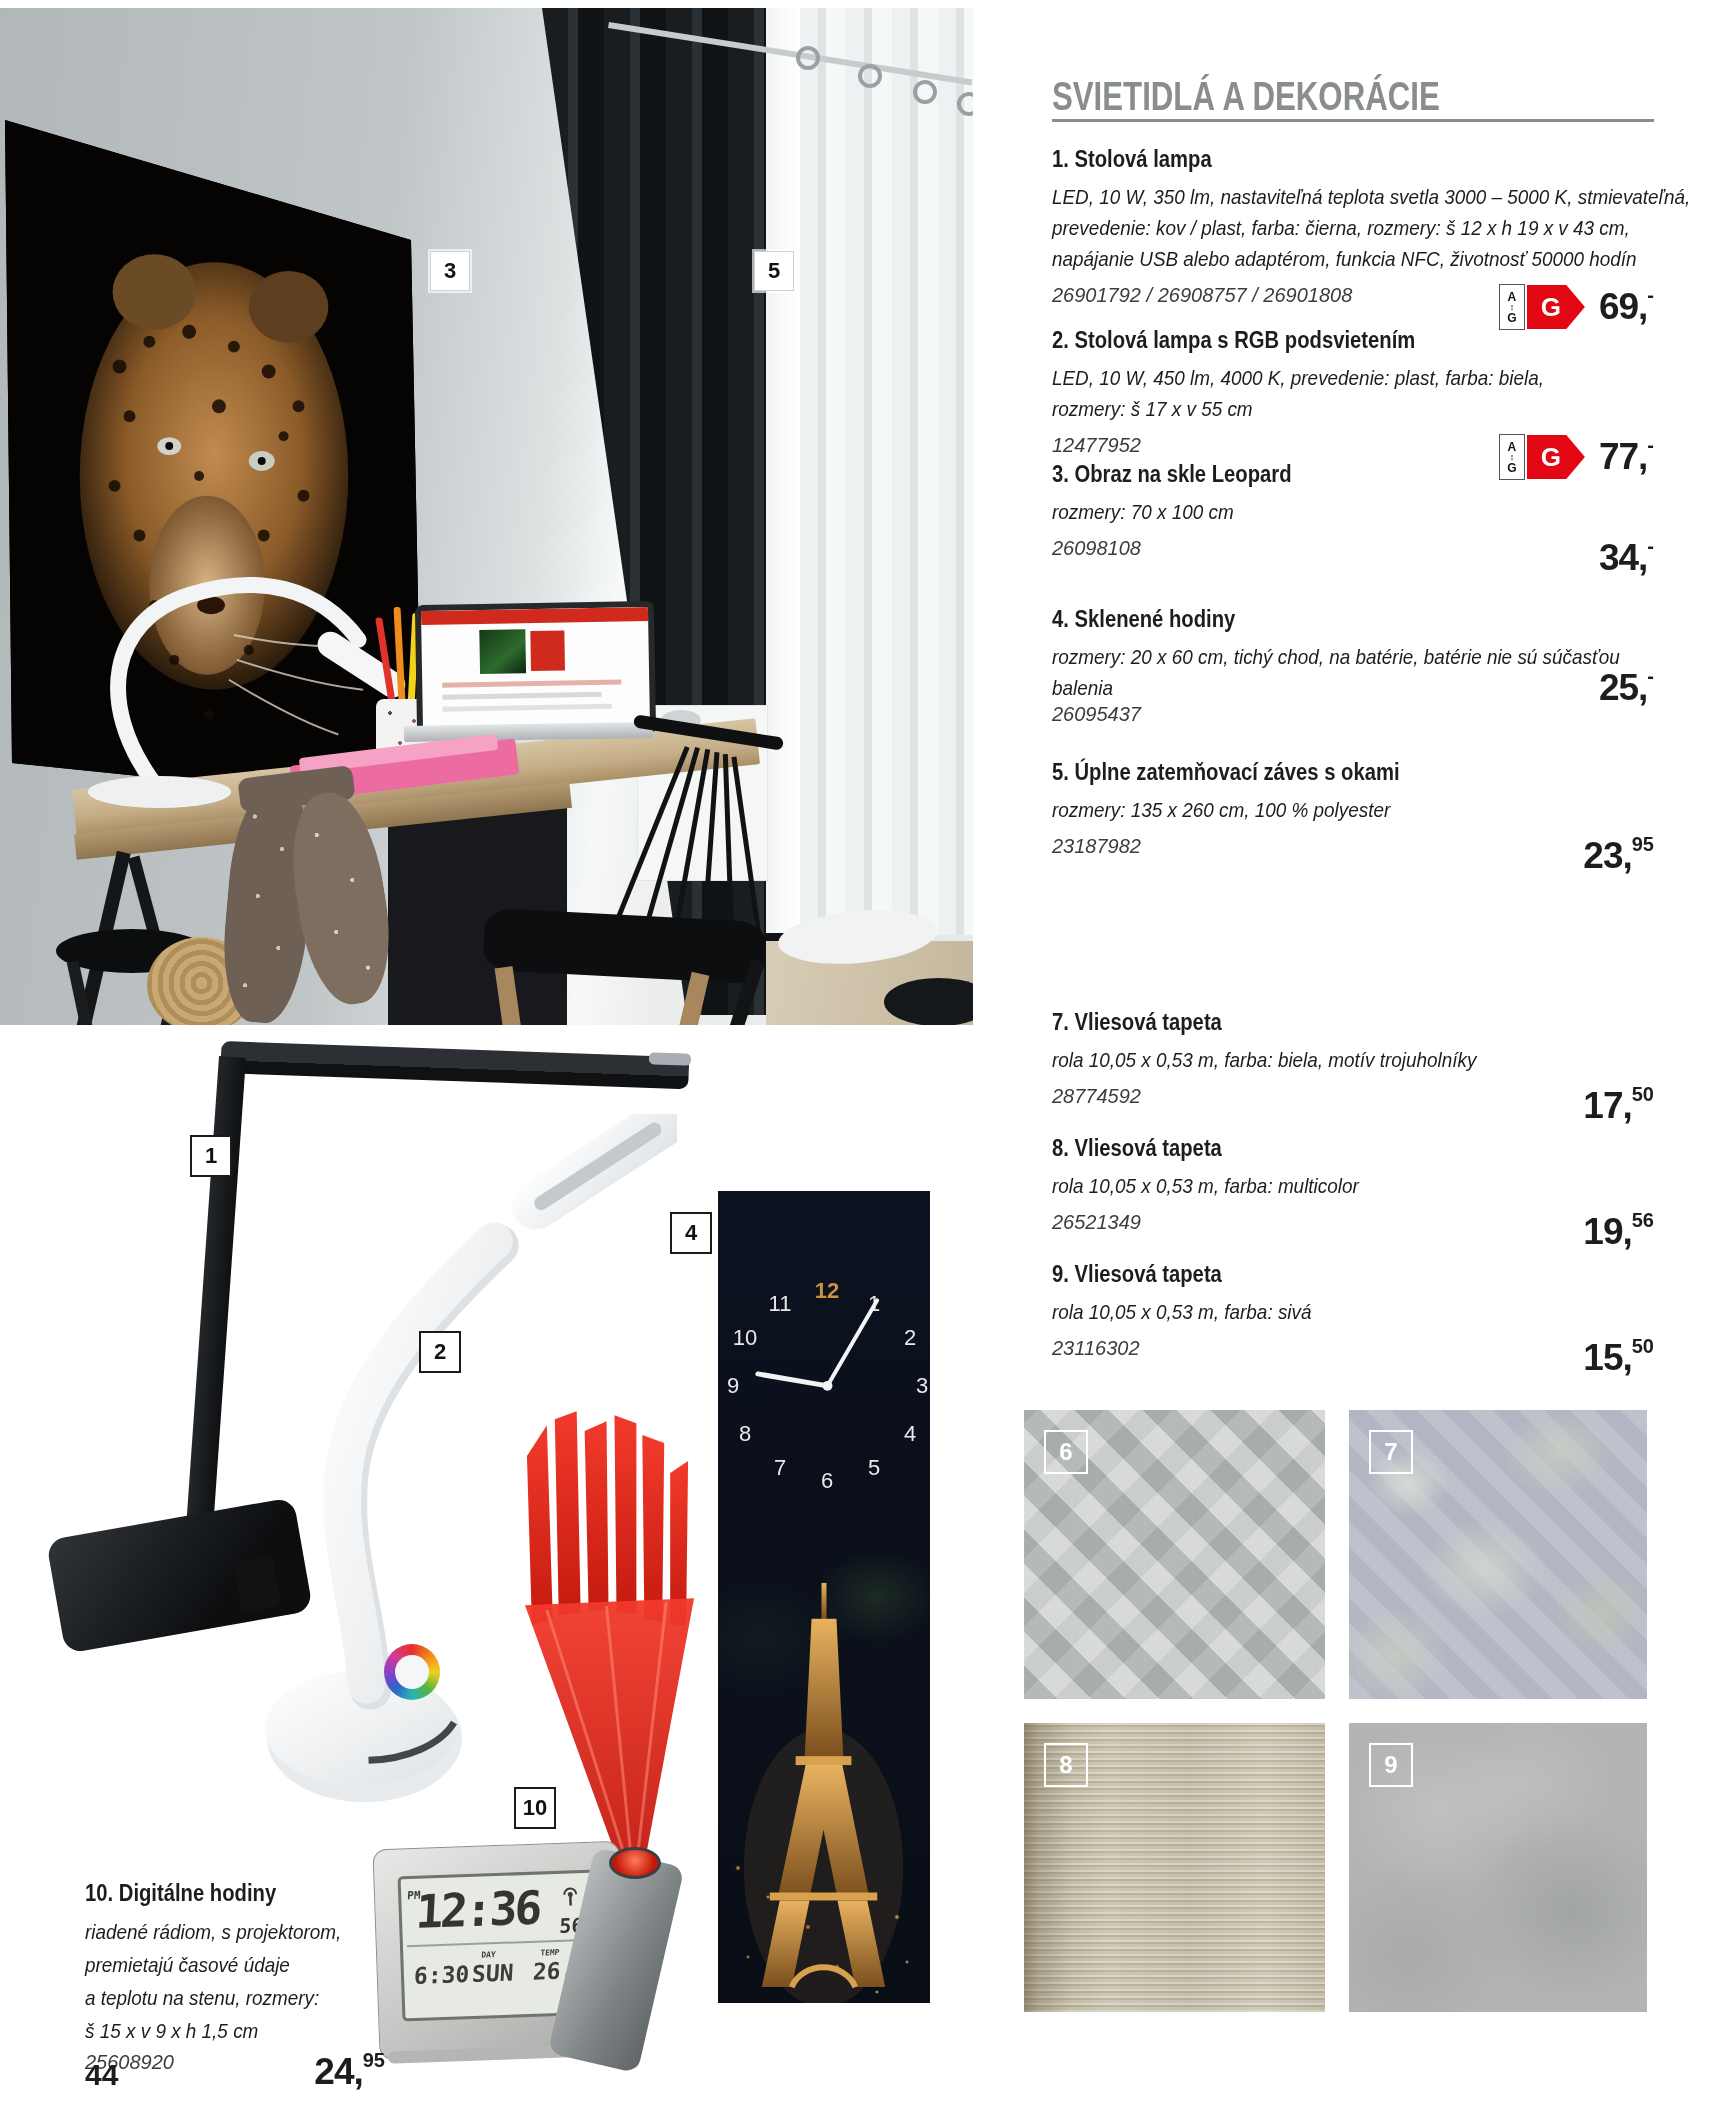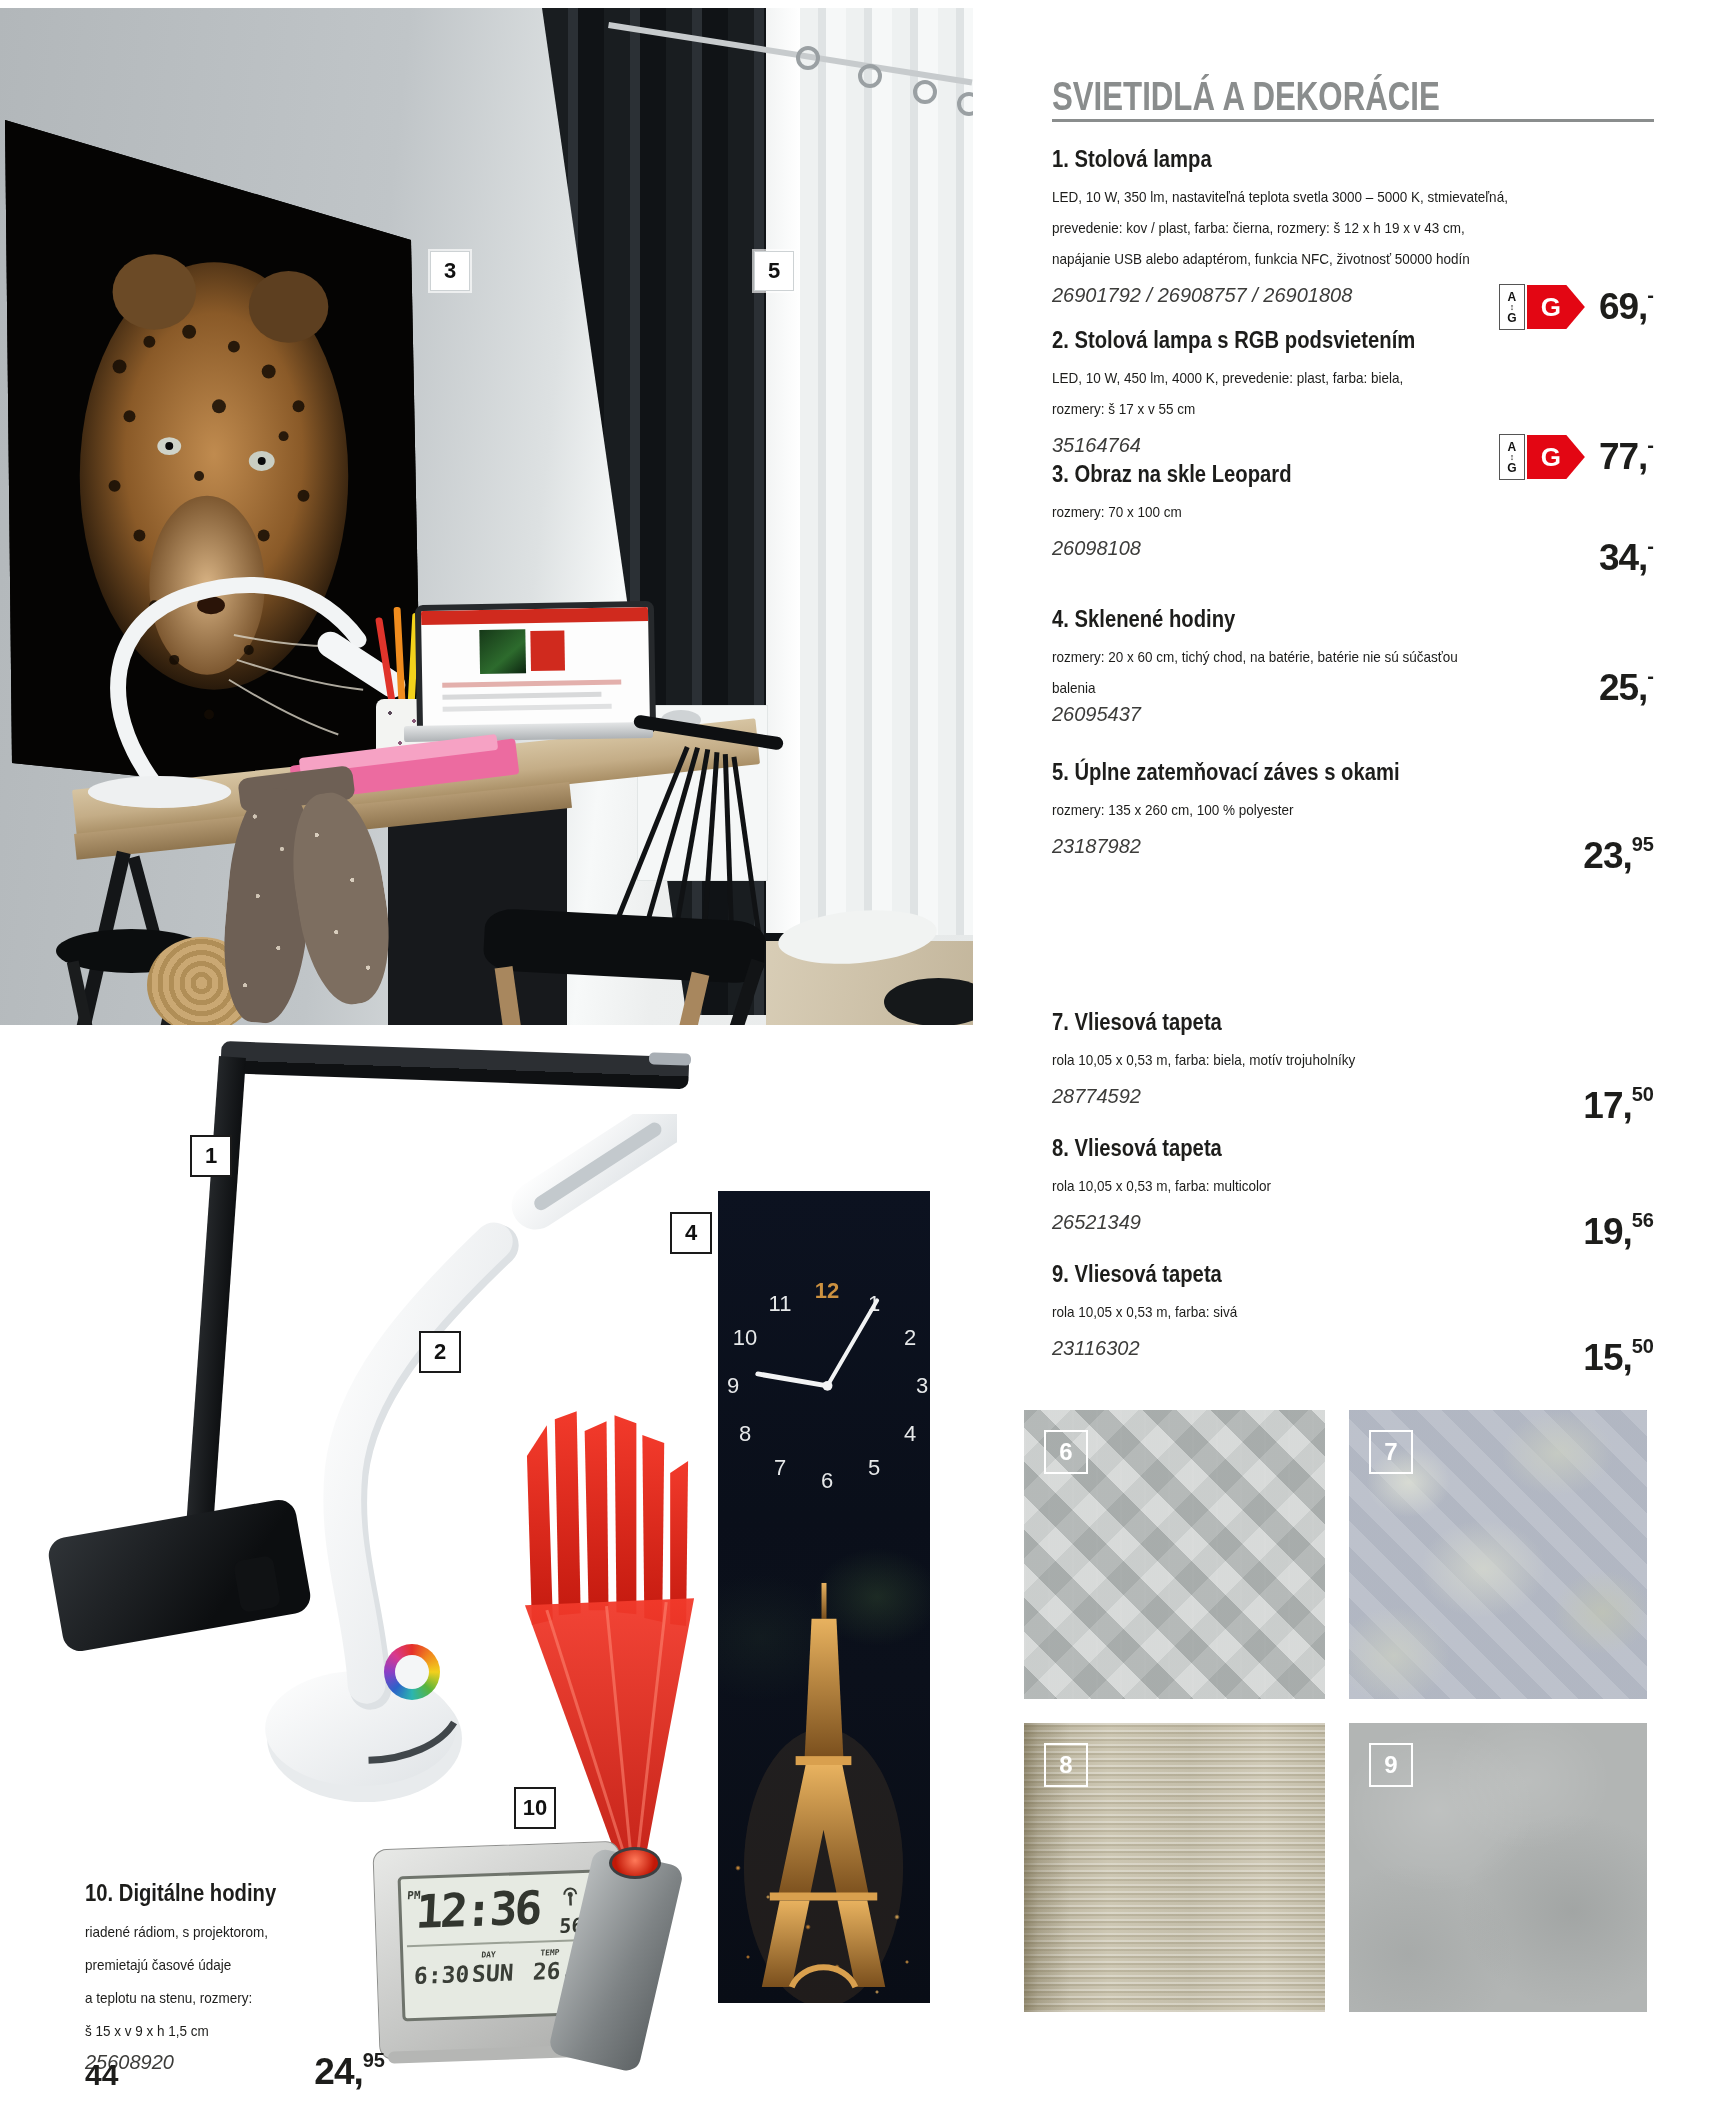--- a/index.html
+++ b/index.html
@@ -9,21 +9,21 @@
   .sqz{display:inline-block;transform:scaleX(.88);transform-origin:0 50%;white-space:nowrap;}
   .sqz2{display:inline-block;transform:scaleX(.9);transform-origin:0 50%;white-space:nowrap;}
 
   
   .headline{left:1052px;top:74px;font-size:40px;font-weight:bold;color:#8a8d8d;
             transform:scaleX(.78);transform-origin:0 50%;white-space:nowrap;letter-spacing:0px;}
   .headrule{left:1052px;top:119px;width:602px;height:3px;background:#8a8d8d;}
   .prod{left:1052px;width:602px;}
   .pname{font-size:23px;font-weight:bold;line-height:28px;}
   .dlines{margin-top:8px;}
-  .dline{font-size:15px;line-height:31px;}
+  .dline{font-size:21px;line-height:31px;font-style:italic;}
   .arow{margin-top:10px;height:46px;display:flex;align-items:flex-start;}
   .art{font-style:italic;font-size:20px;color:#3c3c3a;}
   .rgt{margin-left:auto;display:flex;align-items:center;}
   .price{font-size:37px;font-weight:bold;letter-spacing:-1px;white-space:nowrap;}
   .price sup{font-size:20px;vertical-align:top;position:relative;top:-2px;letter-spacing:0;}
   .enbox{display:inline-flex;flex-direction:column;align-items:center;justify-content:center;
          width:24px;height:44px;border:1px solid #555;background:#fff;font-weight:bold;
          font-size:12px;line-height:12px;color:#111;}
   .enbox .mid{font-size:9px;line-height:9px;}
   .entag{display:inline-flex;align-items:center;justify-content:center;width:58px;height:44px;
@@ -412,21 +412,21 @@
     </div>
   </div>
 
   <div class="abs prod" style="top:326px">
     <div class="pname"><span class="sqz">2. Stolová lampa s RGB podsvietením</span></div>
     <div class="dlines">
       <div class="dline"><span class="sqz2">LED, 10 W, 450 lm, 4000 K, prevedenie: plast, farba: biela,</span></div>
       <div class="dline"><span class="sqz2">rozmery: š 17 x v 55 cm</span></div>
     </div>
     <div class="arow">
-      <span class="art">35164764</span>
+      <span class="art">12477952</span>
       <span class="rgt">
         <span class="enbox">
           <span>A</span>
             <span class="mid">↕</span>
             <span>G</span>
         </span>
         <span class="entag">G</span>
         <span class="price"><span>77</span>,<sup>-</sup></span>
       </span>
     </div>

